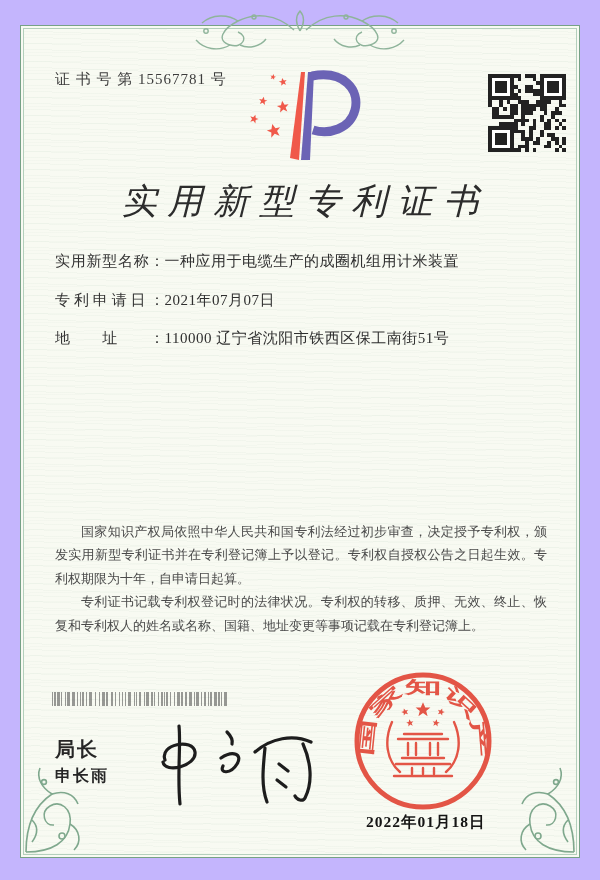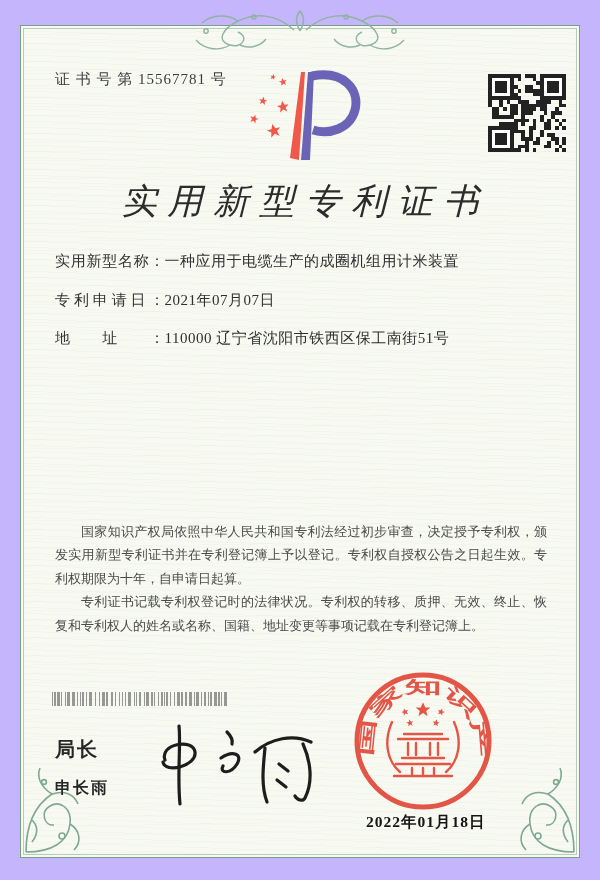--- a/index.html
+++ b/index.html
@@ -25,21 +25,21 @@
   .fvalue{letter-spacing:.5px;color:#2f2f2f;text-align:right;}
   .grant2{margin-left:40px;}
   .glabel{letter-spacing:2.5px;color:#343434;}
   .paras{position:absolute;left:55px;top:520px;width:492px;font-size:13px;line-height:23.4px;
          color:#4a4a4a;text-align:justify;}
   .paras p{margin:0;text-indent:2em;}
   .barcode{position:absolute;left:52px;top:692px;width:176px;height:14px;opacity:.6;}
   .role{position:absolute;left:55px;top:736px;font-size:20px;font-weight:700;color:#262626;
         font-family:"Liberation Sans",sans-serif;letter-spacing:2px;}
   .dname{position:absolute;left:55px;top:766px;font-size:16px;font-weight:700;color:#262626;
-        font-family:Liberation Sans, sans-serif;letter-spacing:2px;margin-top:12px;}
+        font-family:Liberation Sans, sans-serif;letter-spacing:2px;}
   .sig{position:absolute;left:135px;top:718px;}
   .seal{position:absolute;left:352px;top:670px;opacity:.93;}
   .seal-date{position:absolute;left:366px;top:812px;font-size:15.5px;font-weight:600;
              color:#151515;letter-spacing:1px;}
   .footer{position:absolute;left:0;top:834px;width:100%;text-align:center;
           font-size:13.5px;color:#3a3a3a;letter-spacing:2px;}
   .orn{position:absolute;pointer-events:none;}
   .orn-top{left:170px;top:5px;}
   .orn-bl{left:22px;top:738px;}
   .orn-br{left:468px;top:738px;}

